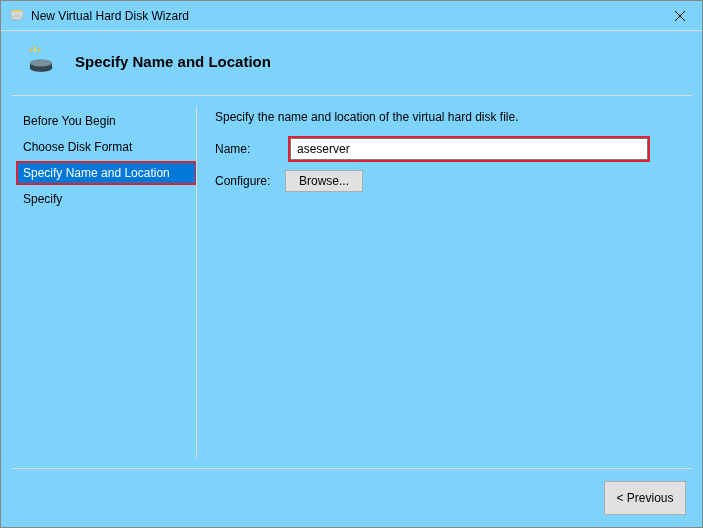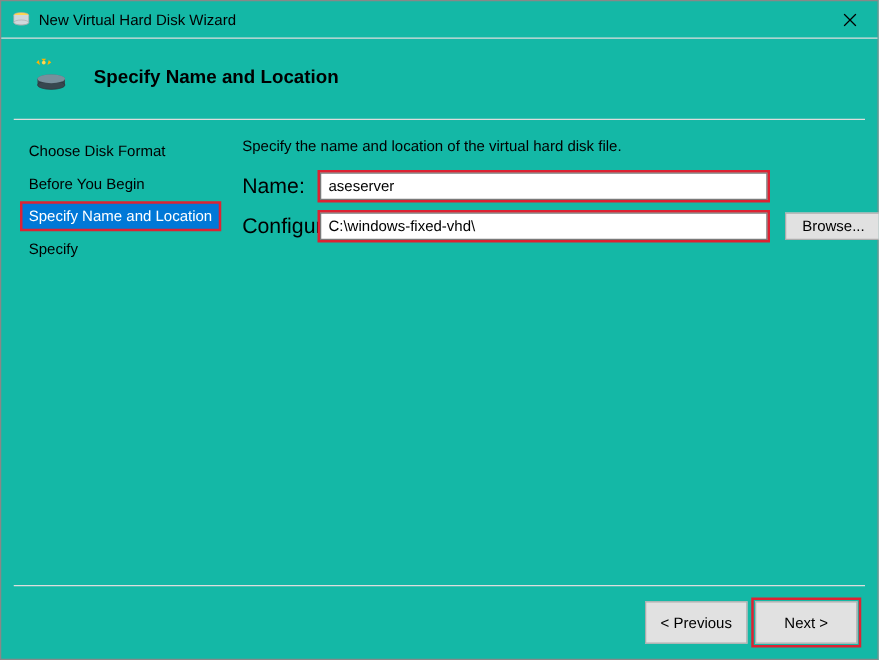--- a/index.html
+++ b/index.html
@@ -1,37 +1,37 @@
 <!DOCTYPE html>
 <html><head>
   <meta charset="utf-8">
   <style>
     * { box-sizing: border-box; margin: 0; padding: 0; }
     body { font-family: "Segoe UI", Tahoma, sans-serif; font-size: 12px; background: #fff; }
-    .window { width: 703px; height: 528px; border: 1px solid #888; background: #14b8a6; display: flex; flex-direction: column; }
+    .window { width: 703px; height: 528px; border: 1px solid #888; background: #7dd3fc; display: flex; flex-direction: column; }
     .titlebar { height: 30px; display: flex; align-items: center; padding: 0 0 0 8px; border-bottom: 1px solid #ddd; }
     .titlebar-icon { width: 16px; height: 16px; margin-right: 6px; display: flex; align-items: center; justify-content: center; }
     .titlebar-title { flex: 1; font-size: 12px; color: #000; }
     .close-btn { width: 45px; height: 29px; display: flex; align-items: center; justify-content: center; cursor: pointer; }
     .header { padding: 14px 20px 18px 24px; display: flex; align-items: center; gap: 18px; }
     .header-icon { width: 32px; height: 32px; display: flex; align-items: center; justify-content: center; }
     .header-title { font-size: 15px; font-weight: 600; color: #000; }
     .divider { height: 1px; background: #ddd; margin: 0 10px; }
     .body { flex: 1; display: flex; padding: 0 10px; }
     .sidebar { width: 185px; padding: 14px 0 0 6px; }
     .sidebar-item { padding: 4px 6px; font-size: 12px; color: #000; cursor: pointer; margin-bottom: 4px; white-space: nowrap; }
     .sidebar-item.active { background: #0078d7; color: #fff; outline: 2px solid #d23; outline-offset: -1px; }
     .sep { width: 1px; background: #ddd; margin: 10px 0; }
     .main { flex: 1; padding: 14px 6px 0 18px; }
     .instr { font-size: 12px; color: #000; margin-bottom: 14px; }
     .form-row { display: flex; align-items: center; margin-bottom: 10px; gap: 6px; }
-    .form-label { width: 56px; font-size: 17px; color: #000; }
+    .form-label { width: 56px; font-size: 12px; color: #000; }
     .form-input { height: 22px; border: 1px solid #7a7a7a; padding: 0 6px; font-size: 12px; font-family: inherit; background: #fff; }
     .hl { outline: 2px solid #d23; outline-offset: 0; }
-    .input-name { width: 358px; }
+    .input-name { width: 358px; margin-left: 13px; }
     .input-loc { width: 358px; }
     .browse-btn { height: 22px; padding: 0 10px; border: 1px solid #adadad; background: #e1e1e1; font-size: 12px; font-family: inherit; cursor: pointer; margin-left: 8px; min-width: 78px; }
     .footer { border-top: 1px solid #ddd; margin: 0 10px; padding: 12px 6px 12px 0; display: flex; justify-content: flex-end; gap: 6px; }
     .footer-btn { height: 34px; min-width: 82px; border: 1px solid #adadad; background: #e1e1e1; font-size: 12px; font-family: inherit; cursor: pointer; }
     .footer-btn.hl { outline: 2px solid #d23; outline-offset: 1px; }
   </style>
 </head>
 <body>
 
 <div class="window">
@@ -64,41 +64,39 @@
         <ellipse cx="16" cy="18" rx="11" ry="3.5" fill="#78909c"></ellipse>
       </svg>
     </span>
     <div class="header-title">Specify Name and Location</div>
   </div>
 
   <div class="divider"></div>
 
   <div class="body">
     <div class="sidebar">
+      <div class="sidebar-item">Before You Begin</div>
       <div class="sidebar-item">Choose Disk Format</div>
-      <div class="sidebar-item">Before You Begin</div>
       <div class="sidebar-item active">Specify Name and Location</div>
       <div class="sidebar-item">Specify</div>
     </div>
 
     <div class="sep"></div>
 
     <div class="main">
       <div class="instr">Specify the name and location of the virtual hard disk file.</div>
 
       <div class="form-row">
         <label class="form-label">Name:</label>
         <input type="text" class="form-input input-name hl" value="aseserver" style="">
       </div>
 
       <div class="form-row">
         <label class="form-label">Configure:</label>
-        <input type="text" class="form-input input-loc hl" value="C:\windows-fixed-vhd\" style="">
         <button class="browse-btn">Browse...</button>
       </div>
     </div>
   </div>
 
   <div class="footer">
     <button class="footer-btn">&lt; Previous</button>
-    <button class="footer-btn hl">Next &gt;</button>
   </div>
 </div>
 
 </body></html>

